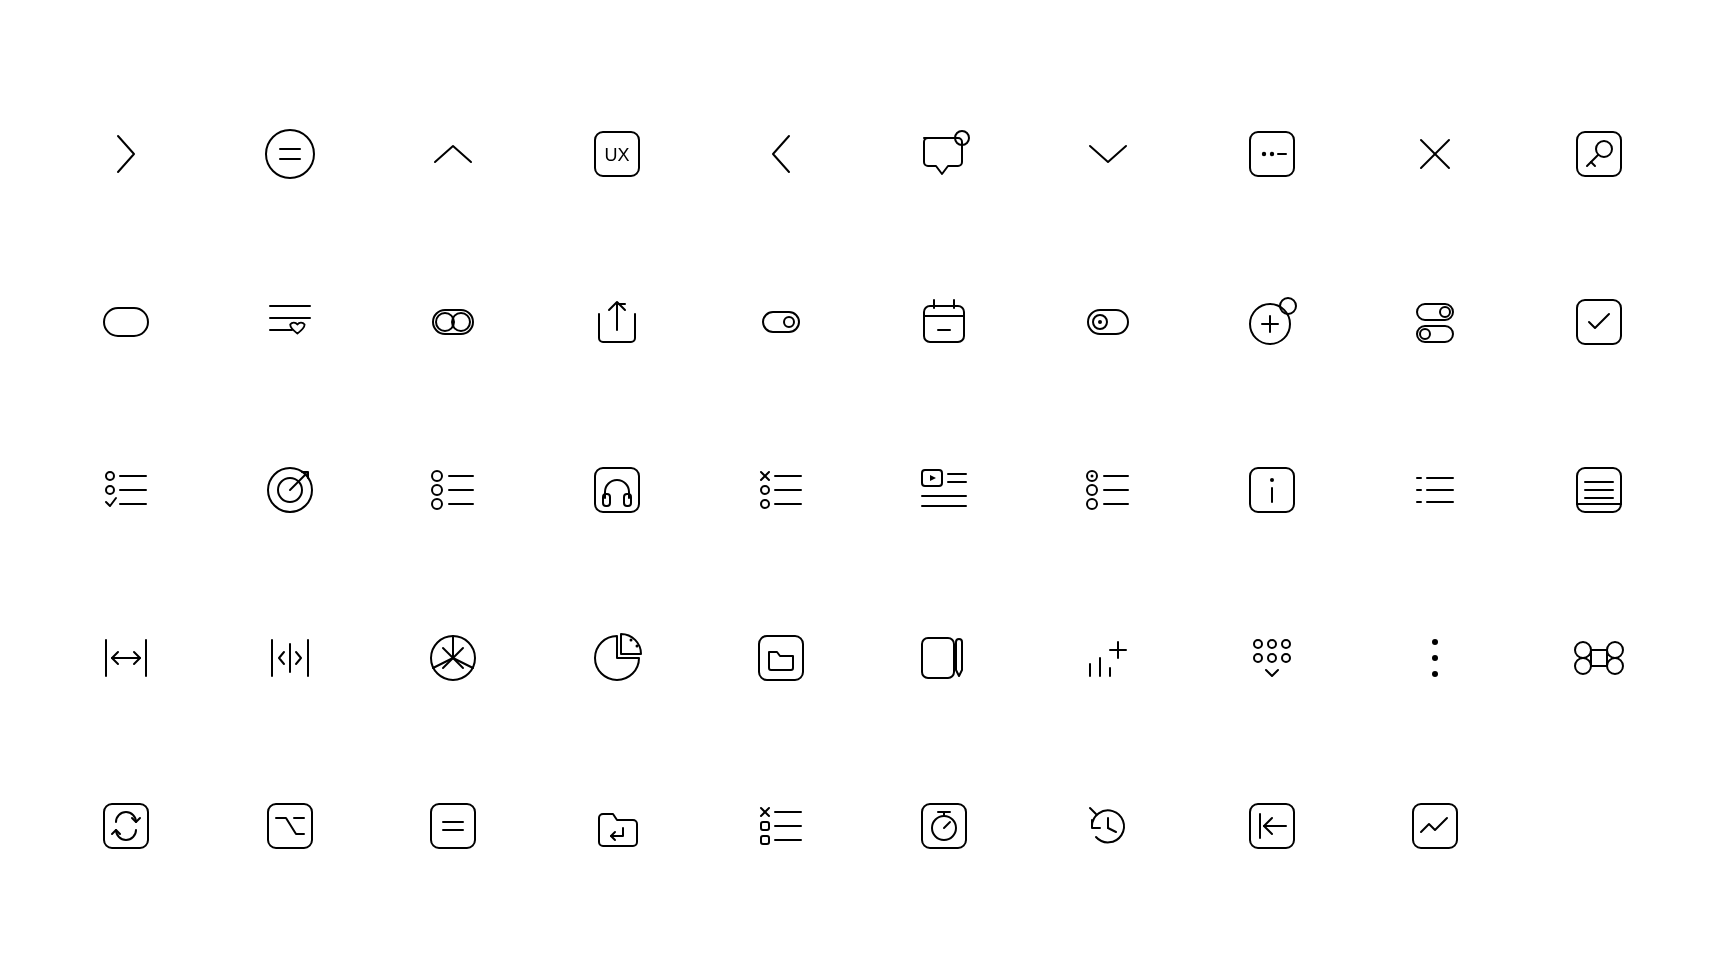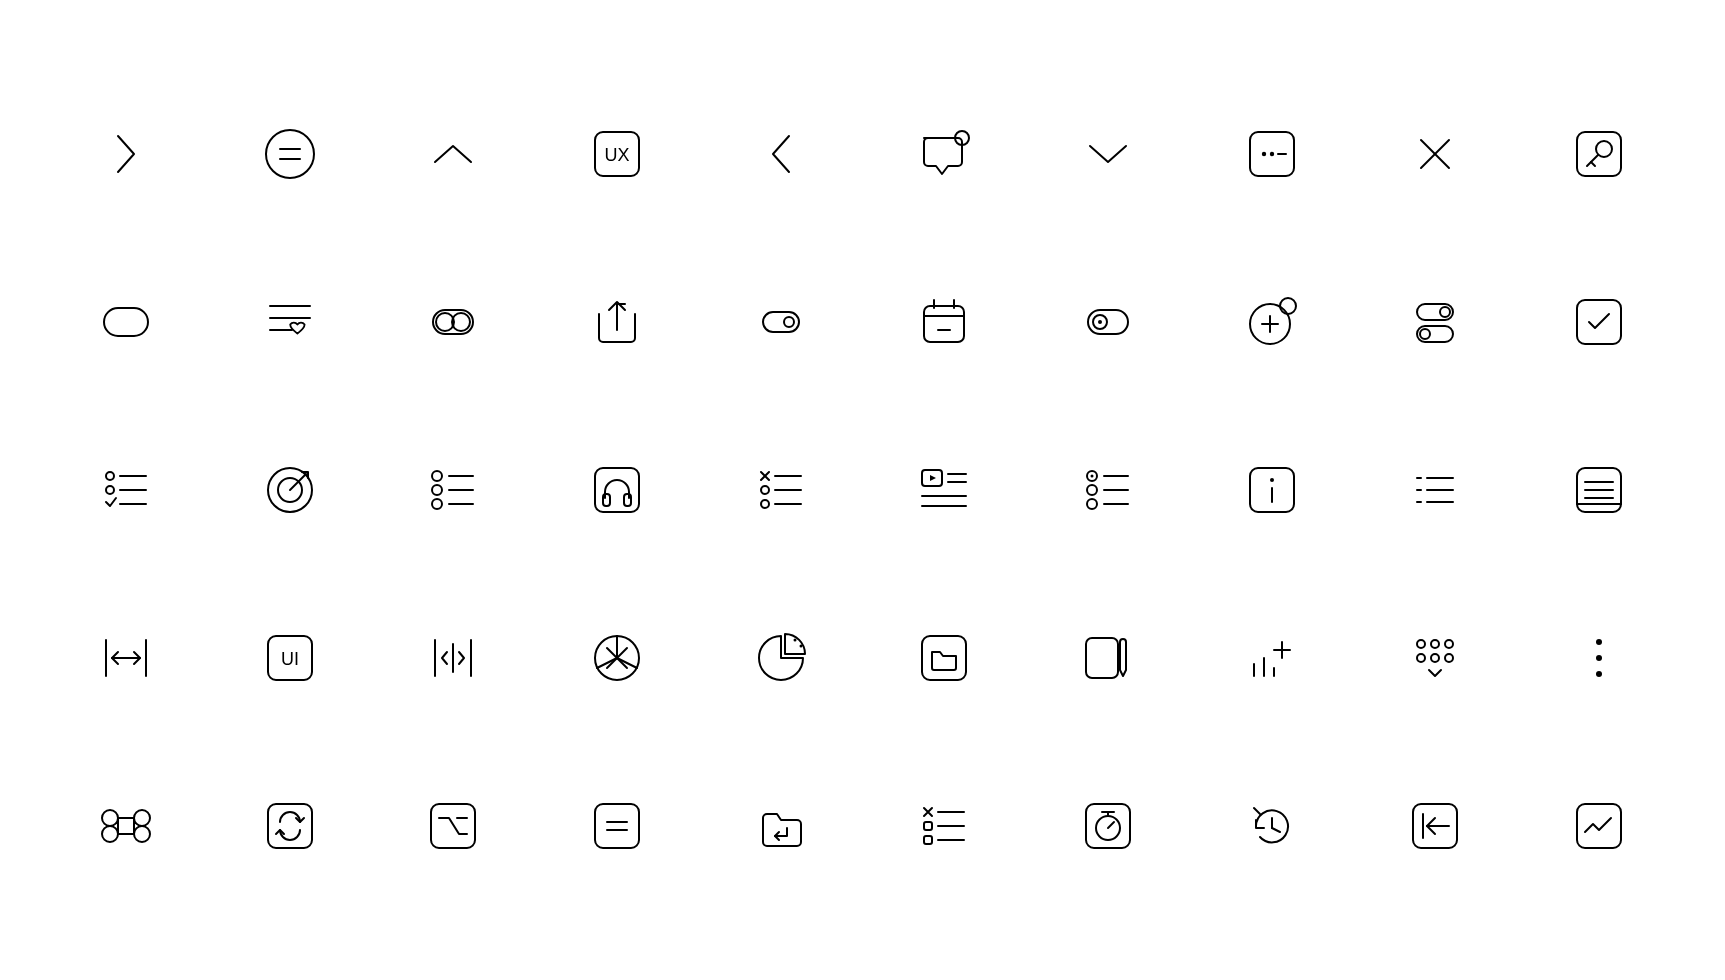--- a/index.html
+++ b/index.html
@@ -280,26 +280,20 @@
     <svg viewBox="0 0 56 56">
         <line x1="8" y1="10" x2="8" y2="46"></line>
         <line x1="48" y1="10" x2="48" y2="46"></line>
         <line x1="14" y1="28" x2="42" y2="28"></line>
         <path d="M20 22 l-6 6 l6 6"></path>
         <path d="M36 22 l6 6 l-6 6"></path>
       </svg>
   </div>
   <div class="cell">
     <svg viewBox="0 0 56 56">
-        <rect x="6" y="6" width="44" height="44" rx="8"></rect>
-        <text x="28" y="30" class="txt">UI</text>
-      </svg>
-  </div>
-  <div class="cell">
-    <svg viewBox="0 0 56 56">
         <line x1="10" y1="10" x2="10" y2="46"></line>
         <line x1="46" y1="10" x2="46" y2="46"></line>
         <line x1="28" y1="14" x2="28" y2="42"></line>
         <path d="M22 22 l-5 6 l5 6"></path>
         <path d="M34 22 l5 6 l-5 6"></path>
       </svg>
   </div>
   <div class="cell">
     <svg viewBox="0 0 56 56">
         <circle cx="28" cy="28" r="22"></circle>

